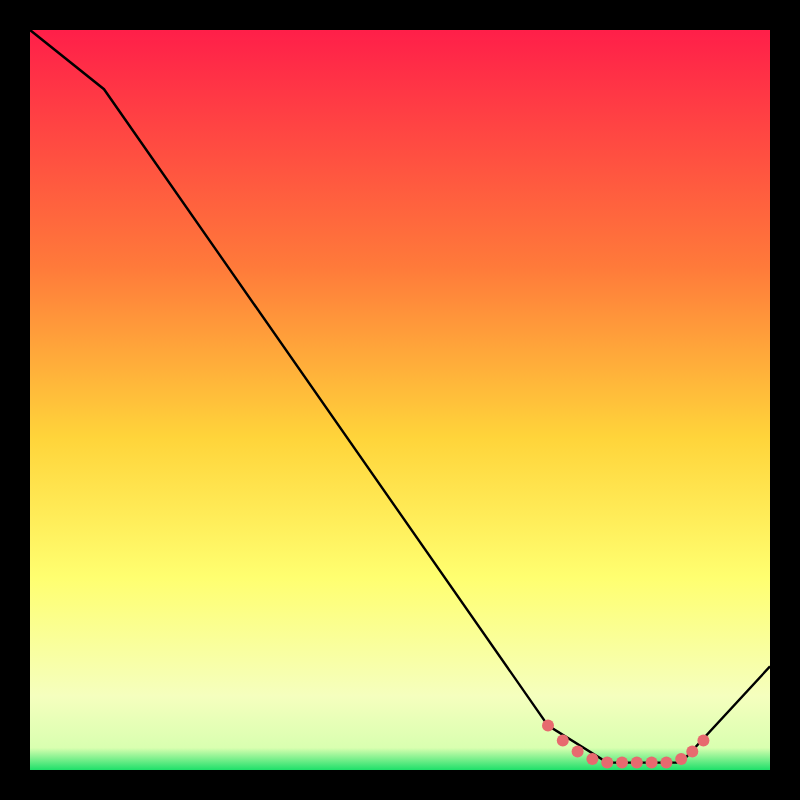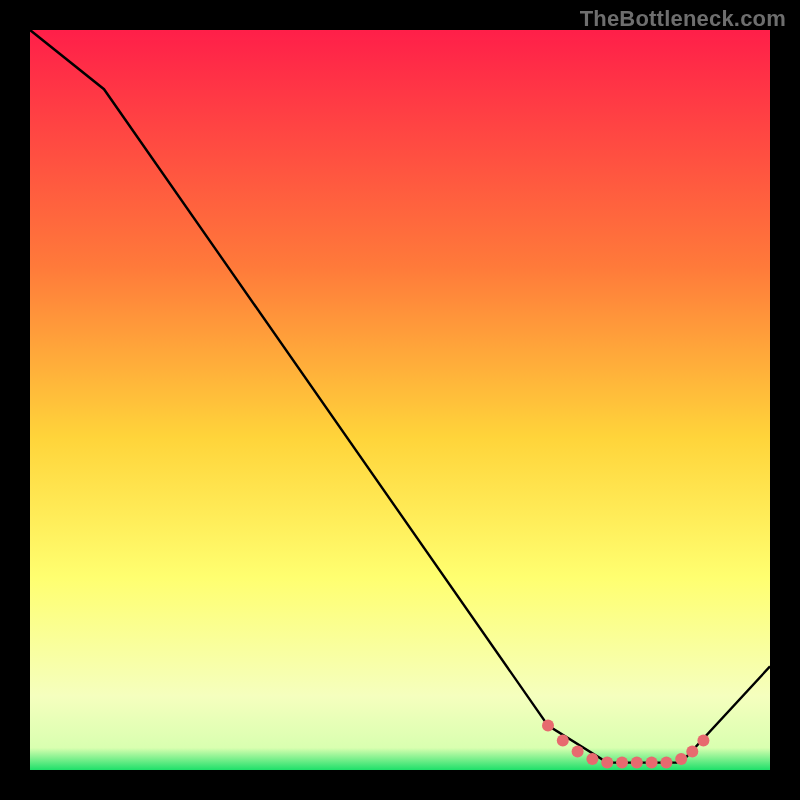--- a/index.html
+++ b/index.html
@@ -28,21 +28,20 @@
   }
   svg {
     display: block;
   }
 </style>
 </head>
 <body>
 
 <div class="frame">
 
-  <div class="attribution">TheBottleneck.com</div>
 
   <svg id="chart-svg" width="800" height="800" viewBox="0 0 800 800">
     <defs>
       <linearGradient id="heat" x1="0" y1="0" x2="0" y2="1">
         <stop id="g0" offset="0%" stop-color="#ff1f49"></stop>
         <stop id="g1" offset="32%" stop-color="#ff7a3a"></stop>
         <stop id="g2" offset="55%" stop-color="#ffd43a"></stop>
         <stop id="g3" offset="74%" stop-color="#ffff70"></stop>
         <stop id="g4" offset="90%" stop-color="#f5ffbe"></stop>
         <stop id="g5" offset="97%" stop-color="#d9ffb0"></stop>

